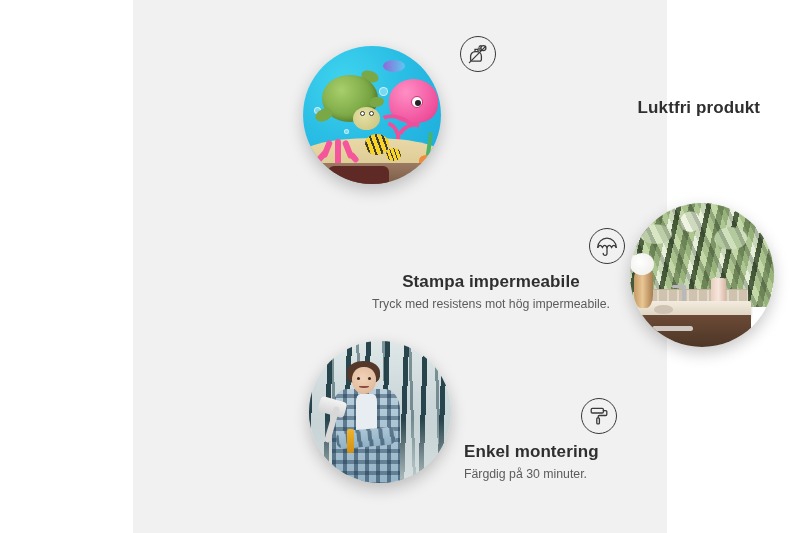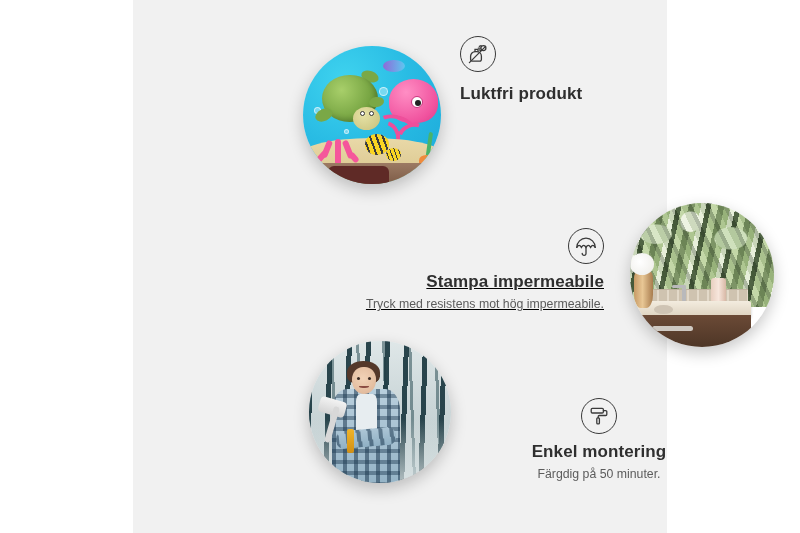--- a/index.html
+++ b/index.html
@@ -301,29 +301,29 @@
   }
   .f-title {
     font-size: 17px; font-weight: bold; color: #2f2f2f;
     letter-spacing: .1px;
   }
   .f-desc {
     font-size: 12.3px; color: #5c5c5c; line-height: 1.42;
   }
 
   #feature-odourless { left: 327px; top: 36px; width: 300px; }
-  #feature-odourless .f-title { margin-top: 12px; }
+  #feature-odourless .f-title { margin-top: 26px; text-align: right; }
   #feature-odourless .f-desc  { margin-top: 5px; }
 
-  #feature-waterproof { left: 203px; top: 228px; width: 268px; text-align: right; text-decoration: underline; }
+  #feature-waterproof { left: 224px; top: 228px; width: 268px; text-align: center; }
   #feature-waterproof .f-icon { margin-left: auto; }
   #feature-waterproof .f-title { margin-top: 8px; }
   #feature-waterproof .f-desc  { margin-top: 4px; }
 
-  #feature-mounting { left: 331px; top: 398px; width: 270px; text-align: center; }
+  #feature-mounting { left: 331px; top: 398px; width: 270px; }
   #feature-mounting .f-icon { margin: 0 auto; }
   #feature-mounting .f-title { margin-top: 8px; }
   #feature-mounting .f-desc  { margin-top: 4px; }
 </style>
 </head>
 <body>
 
 <div class="stage">
   <div class="panel">
 
@@ -424,17 +424,17 @@
 
     <div class="feature" id="feature-mounting">
       <div class="f-icon">
         <svg width="24" height="24" viewBox="0 0 24 24" fill="none" stroke="#3a3a3a" stroke-width="1.3" stroke-linecap="round" stroke-linejoin="round">
           <rect x="4.2" y="4.4" width="12.2" height="4.6" rx="1.2"></rect>
           <path d="M16.4 6.7h2.3a1.1 1.1 0 0 1 1.1 1.1v2.6a1.1 1.1 0 0 1-1.1 1.1h-6.4a1.1 1.1 0 0 0-1.1 1.1v1.2"></path>
           <rect x="9.8" y="13.9" width="2.6" height="5.9" rx="0.9"></rect>
         </svg>
       </div>
       <div class="f-title">Enkel montering</div>
-      <div class="f-desc">Färgdig på 50 minuter.</div>
+      <div class="f-desc">Färgdig på 30 minuter.</div>
     </div>
 
   </div>
 </div>
 
 </body></html>

